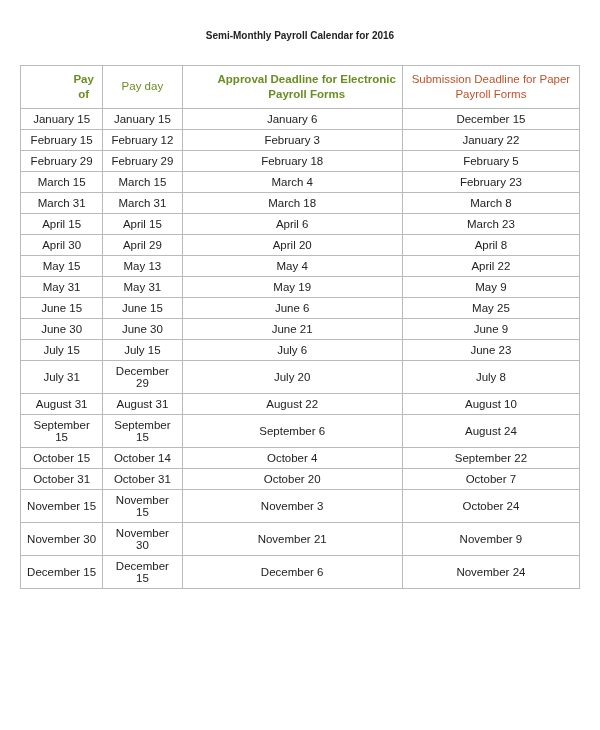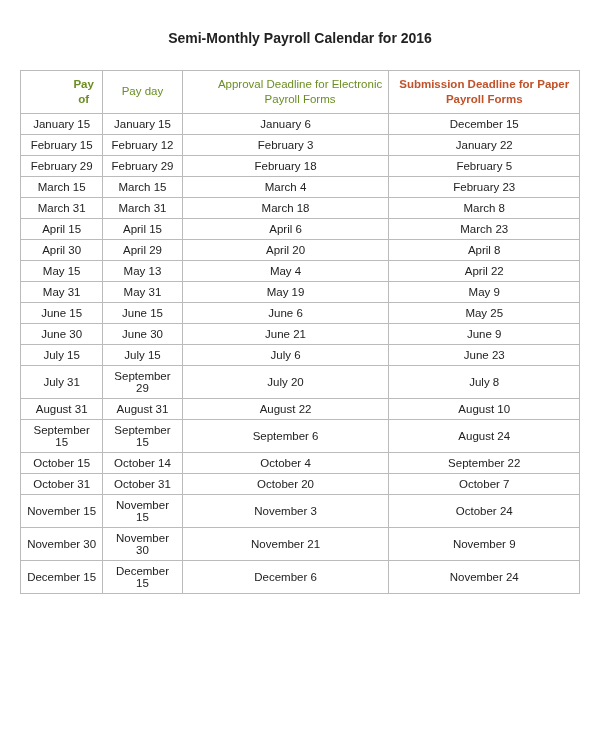--- a/index.html
+++ b/index.html
@@ -8,21 +8,21 @@
       font-family: Arial, sans-serif;
       font-size: 12px;
       color: #222;
       padding: 20px;
       width: 600px;
       min-height: 730px;
     }
     .page-title {
       text-align: center;
       font-weight: bold;
-      font-size: 14px;
+      font-size: 10px;
       color: #222;
       margin-bottom: 24px;
       margin-top: 10px;
     }
     .calendar-table {
       width: 100%;
       border-collapse: collapse;
       border: 1px solid #aaa;
     }
     .calendar-table th, .calendar-table td {
@@ -43,26 +43,26 @@
       color: #6b8e23;
       font-weight: bold;
       padding-left: 48px;
     }
     .calendar-table thead tr th.col-payday {
       color: #6b8e23;
       font-weight: normal;
     }
     .calendar-table thead tr th.col-approval {
       color: #6b8e23;
-      font-weight: normal;
+      font-weight: bold;
       padding-left: 33px;
     }
     .calendar-table thead tr th.col-submission {
       color: #c0522a;
-      font-weight: bold;
+      font-weight: normal;
     }
     .calendar-table tbody td {
       font-size: 11.5px;
       color: #222;
       background: #fff;
     }
     .calendar-table tbody tr:nth-child(odd) td {
       background: #fff;
     }
     .calendar-table tbody tr:nth-child(even) td {
@@ -151,21 +151,21 @@
         <td>June 9</td>
       </tr>
       <tr>
         <td>July 15</td>
         <td>July 15</td>
         <td>July 6</td>
         <td>June 23</td>
       </tr>
       <tr>
         <td>July 31</td>
-        <td>September 29</td>
+        <td>December 29</td>
         <td>July 20</td>
         <td>July 8</td>
       </tr>
       <tr>
         <td>August 31</td>
         <td>August 31</td>
         <td>August 22</td>
         <td>August 10</td>
       </tr>
       <tr>

